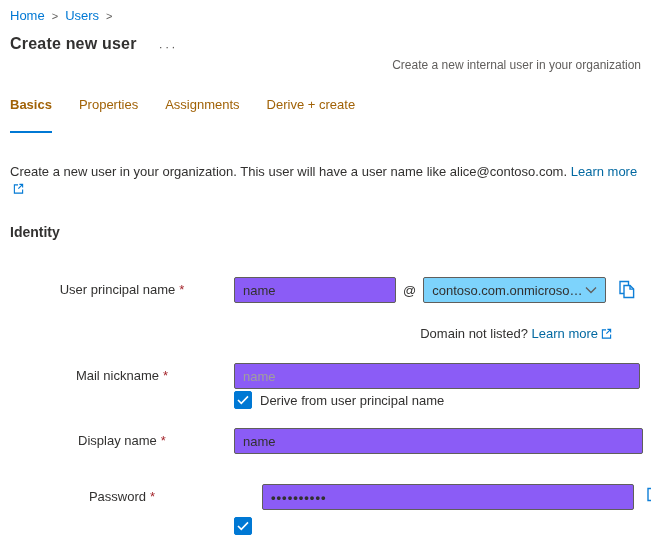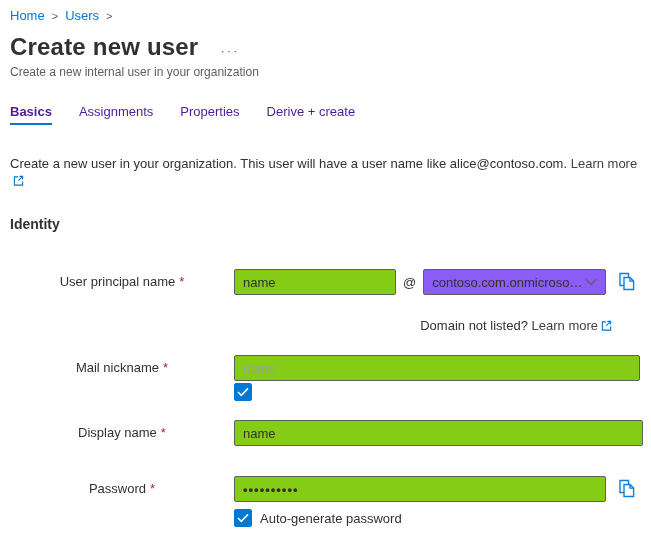--- a/index.html
+++ b/index.html
@@ -12,55 +12,55 @@
   }
   .page { padding: 8px 10px 0 10px; }
 
   
   .breadcrumb { font-size: 13px; line-height: 16px; display: flex; align-items: center; gap: 7px; }
   .breadcrumb a { color: #0078d4; text-decoration: none; cursor: pointer; }
   .crumb-sep { color: #605e5c; font-size: 11px; }
 
   
   .title-row { display: flex; align-items: center; margin-top: 9px; }
-  .page-title { font-size: 24px; font-weight: 700; color: #323130; letter-spacing: 0.2px; }
+  .page-title { font-size: 16px; font-weight: 700; color: #323130; letter-spacing: 0.2px; }
   .menu-ellipsis { color: #605e5c; font-size: 13px; letter-spacing: 2px; margin-left: 22px; margin-top: 6px; cursor: pointer; background: none; border: none; font-family: inherit; }
-  .subtitle { font-size: 12px; color: #605e5c; margin-top: 4px; }
+  .subtitle { font-size: 12px; color: #605e5c; margin-top: 4px; text-align: right; }
 
   
   .tabs { display: flex; gap: 27px; margin-top: 25px; }
-  .tab { font-size: 13px; color: #4c1d95; padding-bottom: 4px; cursor: pointer; border-bottom: 2.5px solid transparent; }
+  .tab { font-size: 13px; color: #a16207; padding-bottom: 19px; cursor: pointer; border-bottom: 2.5px solid transparent; }
   .tab.active { font-weight: 700; border-bottom-color: #0078d4; }
 
   
   .description { font-size: 13px; margin-top: 30px; line-height: 17px; }
-  .link { color: #404040; text-decoration: none; cursor: pointer; margin-top: 18px; }
+  .link { color: #0369a1; text-decoration: none; cursor: pointer; margin-top: 18px; }
   .ext-icon { display: inline-block; vertical-align: -1px; margin-left: 3px; }
 
   
   .section-heading { font-size: 14px; font-weight: 700; margin-top: 26px; }
 
   
   .form { margin-top: 37px; }
   .form-row { display: flex; align-items: flex-start; }
   .label-cell { width: 224px; flex: 0 0 224px; font-size: 13px; line-height: 26px; color: #323130; display: flex; align-items: center; justify-content: center; }
   .required { color: #a4262c; margin-left: 4px; }
   .field-cell { display: flex; align-items: center; }
 
   input[type="text"] {
     height: 26px; border: 1px solid #605e5c; border-radius: 2px;
     font-family: "Liberation Sans", sans-serif; font-size: 13px; color: #323130;
-    padding: 0 8px; background: #84cc16; outline: none;
+    padding: 0 8px; background: #8b5cf6; outline: none;
   }
   .upn-input { width: 162px; }
   .at-symbol { font-size: 13px; margin: 0 7px; color: #323130; }
   .dropdown {
     width: 183px; height: 26px; border: 1px solid #605e5c; border-radius: 2px;
     display: flex; align-items: center; justify-content: space-between;
-    padding: 0 8px; cursor: pointer; background: #8b5cf6;
+    padding: 0 8px; cursor: pointer; background: #7dd3fc;
   }
   .dropdown-value { font-size: 13px; white-space: nowrap; overflow: hidden; }
   .copy-btn { background: none; border: none; cursor: pointer; margin-left: 12px; padding: 0; line-height: 0; }
 
   .domain-note { width: 378px; text-align: right; font-size: 13px; line-height: 16px; }
 
   .disabled-input {
     width: 406px; height: 26px; background: #f3f2f1; border: none; border-radius: 2px;
     font-family: "Liberation Sans", sans-serif; font-size: 13px; color: #a19f9d; padding: 0 10px; outline: none;
   }
@@ -74,21 +74,21 @@
   .check-label { font-size: 13px; margin-left: 8px; }
 
   .info-icon { display: inline-flex; margin-left: 7px; cursor: pointer; line-height: 0; }
 
   
   .row-upn      { margin-bottom: 23px; }
   .row-domain   { margin-bottom: 20px; }
   .row-mail     { margin-bottom: 2px;  }
   .row-derive   { margin-bottom: 19px; }
   .row-display  { margin-bottom: 30px; }
-  .row-password { margin-bottom: 7px;  }
+  .row-password { margin-bottom: 7px; gap: 28px;  }
   .row-autogen  { margin-bottom: 22px; }
 </style>
 </head>
 <body>
 
 <div class="page">
 
   <nav class="breadcrumb">
     <a>Home</a>
     <span class="crumb-sep">&gt;</span>
@@ -97,22 +97,22 @@
   </nav>
 
   <div class="title-row">
     <h1 class="page-title">Create new user</h1>
     <button class="menu-ellipsis">···</button>
   </div>
   <div class="subtitle">Create a new internal user in your organization</div>
 
   <div class="tabs">
     <div class="tab active">Basics</div>
+    <div class="tab">Properties</div>
     <div class="tab">Assignments</div>
-    <div class="tab">Properties</div>
     <div class="tab">Derive + create</div>
   </div>
 
   <div class="description">
     <span>Create a new user in your organization. This user will have a user name like alice@contoso.com.</span>
     <a class="link">Learn more</a><span class="ext-icon"><svg width="11" height="11" viewBox="0 0 12 12" fill="none" stroke="#0078d4" stroke-width="1.2">
           <path d="M10.5 7v4h-9v-9h4"></path>
           <path d="M7 1.5h3.5V5"></path>
           <path d="M10.3 1.7L5.8 6.2"></path>
         </svg></span>
@@ -169,20 +169,21 @@
     </div>
 
     <div class="form-row row-derive check-row">
       <div class="label-cell"></div>
       <div class="field-cell">
         <span class="checkbox">
             <span style="line-height:0;"><svg width="12" height="10" viewBox="0 0 12 10" fill="none" stroke="#ffffff" stroke-width="1.6">
                 <path d="M1 5l3.3 3.4L11 1.4"></path>
               </svg></span>
           </span>
+        <span class="check-label">Derive from user principal name</span>
       </div>
     </div>
 
     <div class="form-row row-display">
       <div class="label-cell">
         <span>Display name</span>
           <span class="required">*</span>
       </div>
       <div class="field-cell">
         <input type="text" class="display-input" value="name" style="">
@@ -207,21 +208,20 @@
     </div>
 
     <div class="form-row row-autogen check-row">
       <div class="label-cell"></div>
       <div class="field-cell">
         <span class="checkbox">
             <span style="line-height:0;"><svg width="12" height="10" viewBox="0 0 12 10" fill="none" stroke="#ffffff" stroke-width="1.6">
                 <path d="M1 5l3.3 3.4L11 1.4"></path>
               </svg></span>
           </span>
-        <span class="check-label">Auto-generate password</span>
       </div>
     </div>
 
     <div class="form-row check-row">
       <div class="label-cell" style="line-height:18px;">
         <span>Account enabled</span>
         <span class="info-icon">
             <svg width="15" height="15" viewBox="0 0 16 16" fill="none" stroke="#605e5c">
               <circle cx="8" cy="8" r="6.6" stroke-width="1.1"></circle>
               <line x1="8" y1="7.2" x2="8" y2="11.2" stroke-width="1.4"></line>

